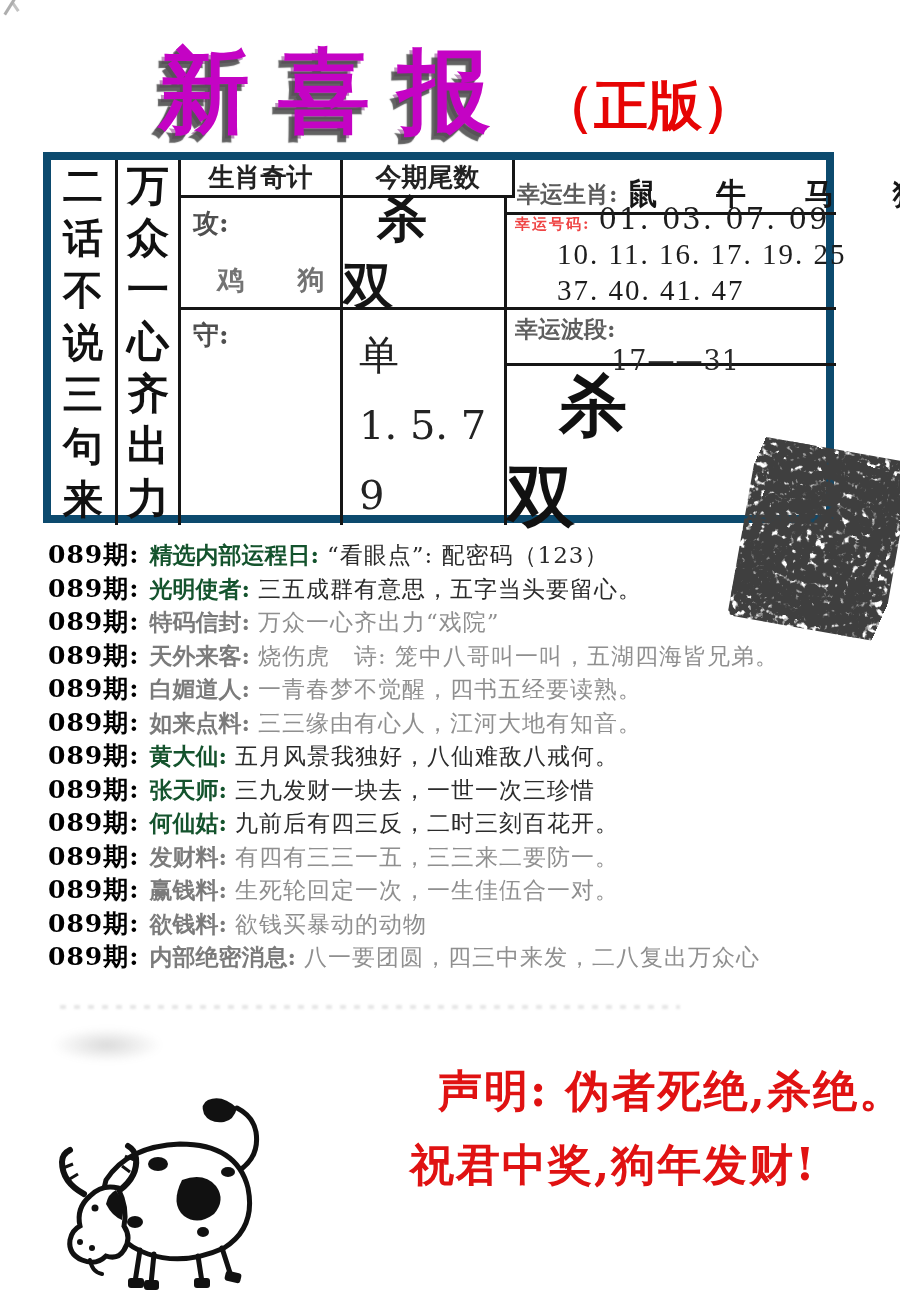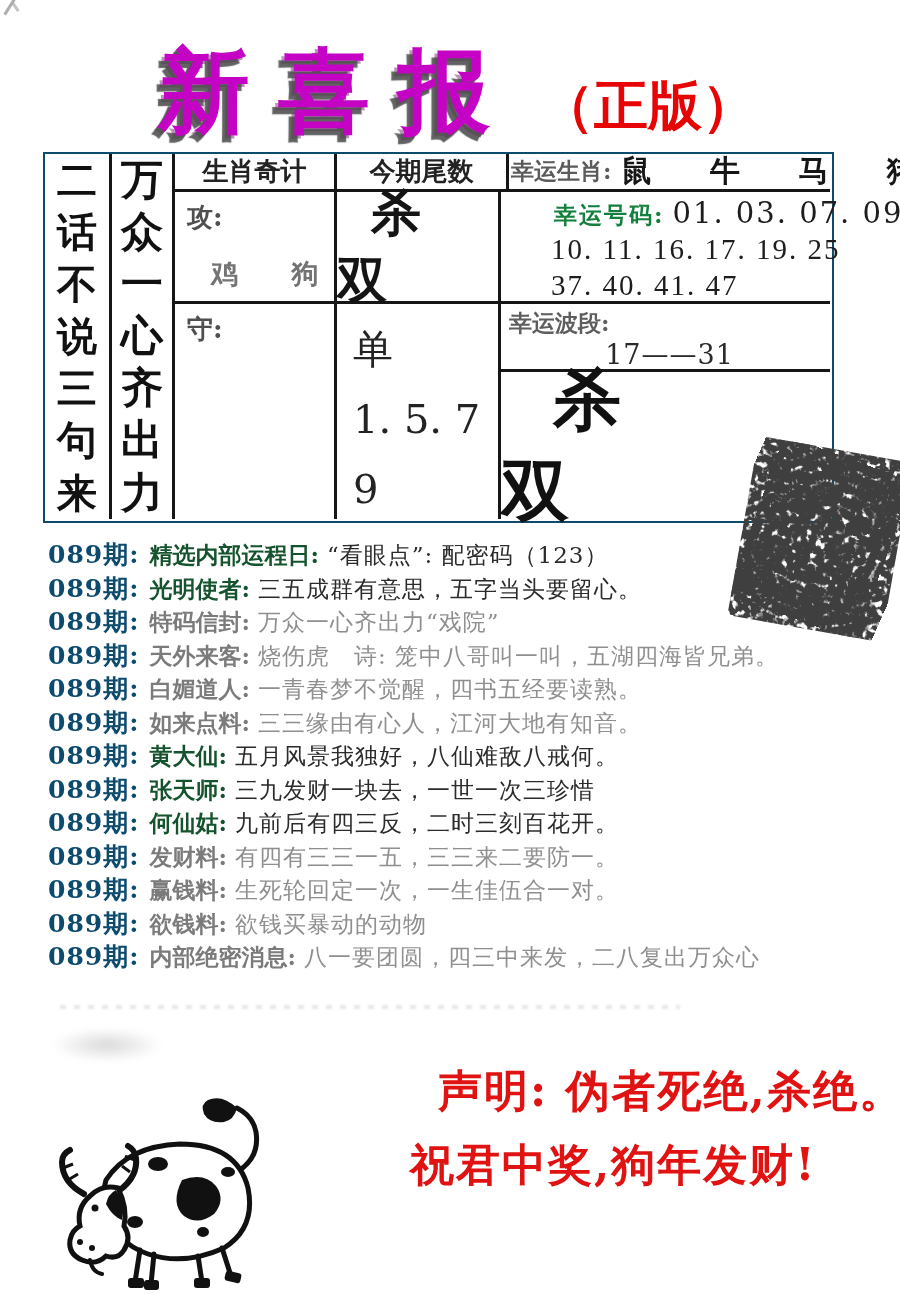--- a/index.html
+++ b/index.html
@@ -16,60 +16,60 @@
     font-size:92px; font-weight:bold; letter-spacing:28px; white-space:nowrap;
     color:#c403c4;
     text-shadow:-6px 7px 1px rgba(70,70,70,.85), -3px 3px 0 rgba(120,40,120,.5);
   }
   .title-badge {
     position:absolute; left:540px; top:70px;
     font-size:54px; font-weight:bold; color:#e60404; letter-spacing:0px; white-space:nowrap;
   }
   
   .sheet { position:absolute; left:43px; top:152px; width:791px; height:371px;
-    border:2px solid #0c4a6e; }
+    border:8px solid #0c4a6e; }
   .cell { position:absolute; border-color:#161616; border-style:solid; border-width:0; }
   .br { border-right-width:3px; }
   .bb { border-bottom-width:3px; }
   .vcol {
     text-align:center; word-break:break-all; overflow:hidden;
     font-weight:bold; color:#111;
   }
   .vcol1 { left:0; top:0; width:67px; height:365px; font-size:40px; line-height:52.1px; }
   .vcol2 { left:67px; top:0; width:63px; height:365px; font-size:42px; line-height:52.1px; }
   .hdr { display:flex; align-items:center; justify-content:center;
     font-size:26px; font-weight:bold; color:#222; white-space:nowrap; }
   .c-h3 { left:130px; top:0; width:162px; height:38px; }
   .c-h4 { left:292px; top:0; width:172px; height:38px; }
-  .c-h5 { left:456px; top:0; width:329px; height:38px; justify-content:flex-start; padding-left:10px; }
+  .c-h5 { left:456px; top:17px; width:329px; height:38px; justify-content:flex-start; padding-left:10px; }
   .zlabel { font-size:23px; color:#5b5b5b; font-weight:bold; margin-right:10px; }
   .zval  { font-size:30px; font-weight:bold; letter-spacing:24px; color:#161616; }
   .c-a3 { left:130px; top:38px; width:162px; height:112px; }
   .c-a4 { left:292px; top:38px; width:164px; height:112px;
     display:flex; align-items:center; justify-content:center; }
   .c-a5 { left:456px; top:38px; width:329px; height:112px; padding:4px 6px 0 8px; }
   .c-d3 { left:130px; top:150px; width:162px; height:215px; }
   .c-d4 { left:292px; top:150px; width:164px; height:215px; padding:10px 0 0 16px; }
-  .c-w5 { left:456px; top:150px; width:329px; height:68px; padding:4px 0 0 8px; }
+  .c-w5 { left:456px; top:150px; width:329px; height:56px; padding:4px 0 0 8px; }
   .c-k5 { left:456px; top:218px; width:329px; height:147px;
     display:flex; align-items:center; justify-content:center; }
   .atk-label { position:absolute; left:12px; top:8px; font-size:26px; color:#4f4f4f; font-weight:bold; }
   .atk-val { position:absolute; left:36px; top:64px; font-size:27px; color:#737373; letter-spacing:22px; font-weight:bold; white-space:nowrap; }
   .kill2 { font-size:50px; font-weight:600; letter-spacing:34px; text-indent:34px; color:#141414; }
-  .numlabel { font-size:23px; color:#15803d; font-weight:bold; margin-right:8px;margin-left:45px; }
+  .numlabel { font-size:15px; color:#ef4444; font-weight:bold; margin-right:8px; }
   .numline1 { font-size:29px; color:#1d1d1d; white-space:nowrap; letter-spacing:2px; }
   .numline { font-size:29px; color:#1d1d1d; padding-left:42px; line-height:36px; letter-spacing:2px; white-space:nowrap;font-family:Liberation Serif, serif; }
   .def-line { font-size:40px; color:#232323; line-height:70px; white-space:nowrap; }
   .wave-label { font-size:23px; color:#5e5e5e; font-weight:bold; }
   .wave-val { font-size:27px; color:#2a2a2a; text-align:center; letter-spacing:1px; }
   .kill3 { font-size:68px; font-weight:600; letter-spacing:52px; text-indent:52px; color:#111; }
   
   .entries { position:absolute; left:48px; top:538px; width:830px; }
   .entry { height:33.5px; line-height:33.5px; white-space:nowrap; font-size:23px; }
-  .entry .issue { font-weight:bold; font-size:25px; color:#0c4a6e; margin-right:10px; letter-spacing:1px; }
+  .entry .issue { font-weight:bold; font-size:25px; color:#000000; margin-right:10px; letter-spacing:1px; }
   .entry .name { font-weight:bold; margin-right:8px; }
   .entry.dark .name { color:#14532d; }
   .entry.dark .text { color:#2b2b2b; }
   .entry.faded .name { color:#7b7b7b; }
   .entry.faded .text { color:#8f8f8f; }
   .entry .text { letter-spacing:1px;text-align:center; }
   
   .decl1, .decl2 { position:absolute; color:#e01212; font-weight:bold;
     font-size:44px; white-space:nowrap; letter-spacing:2px; }
   .decl1 { left:438px; top:1062px; }

